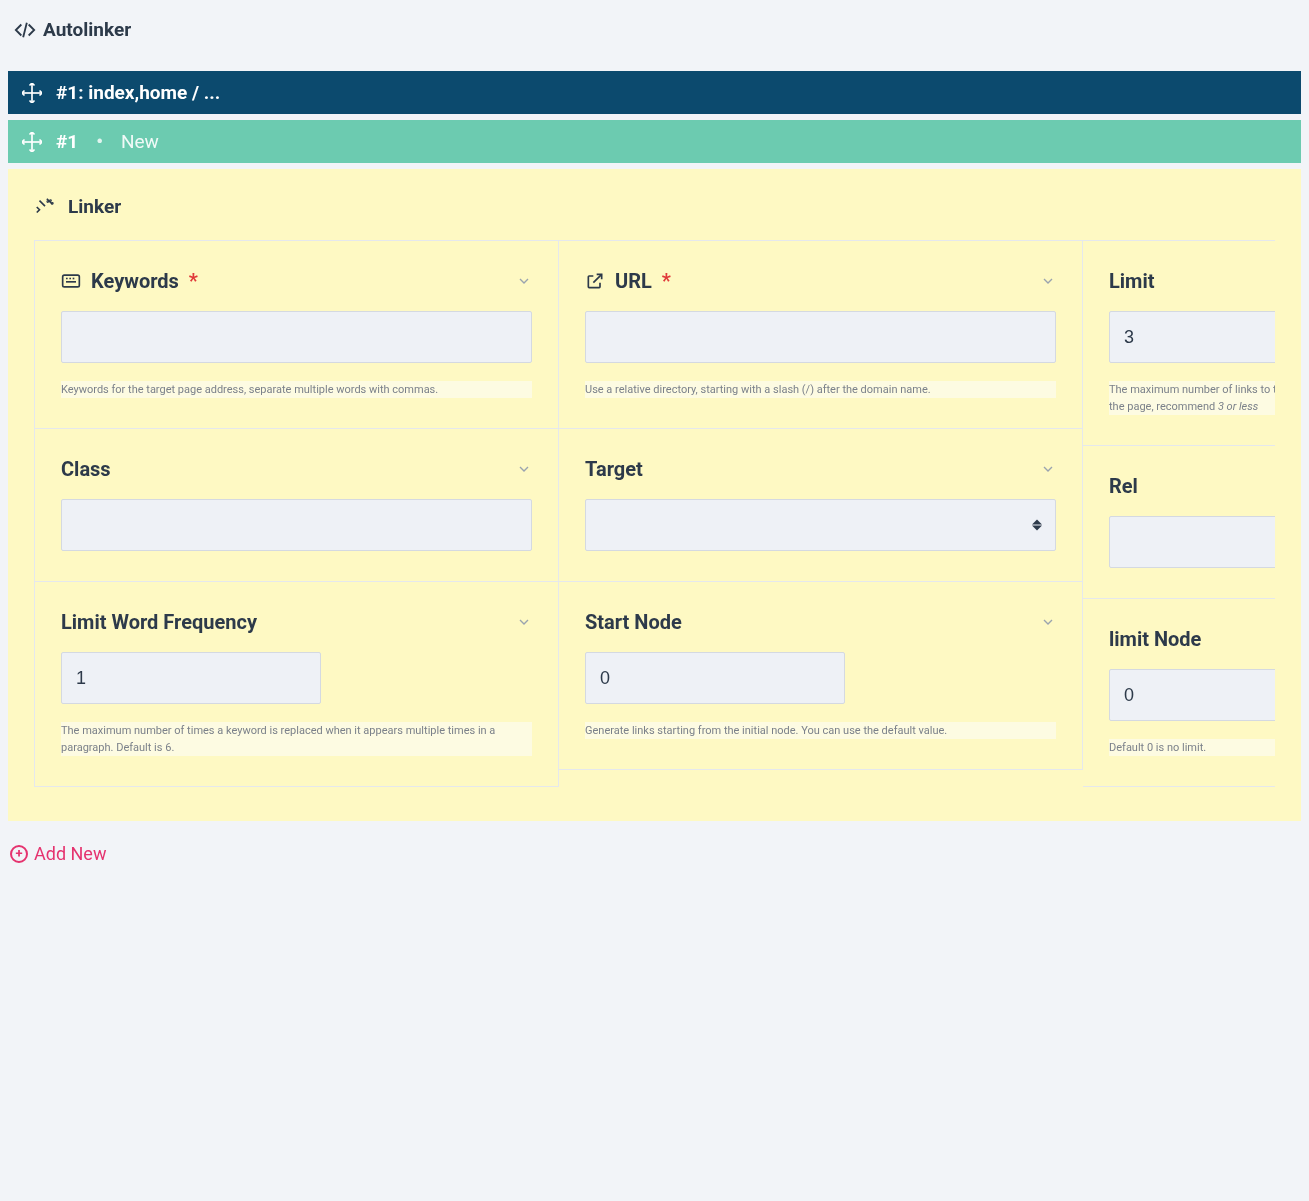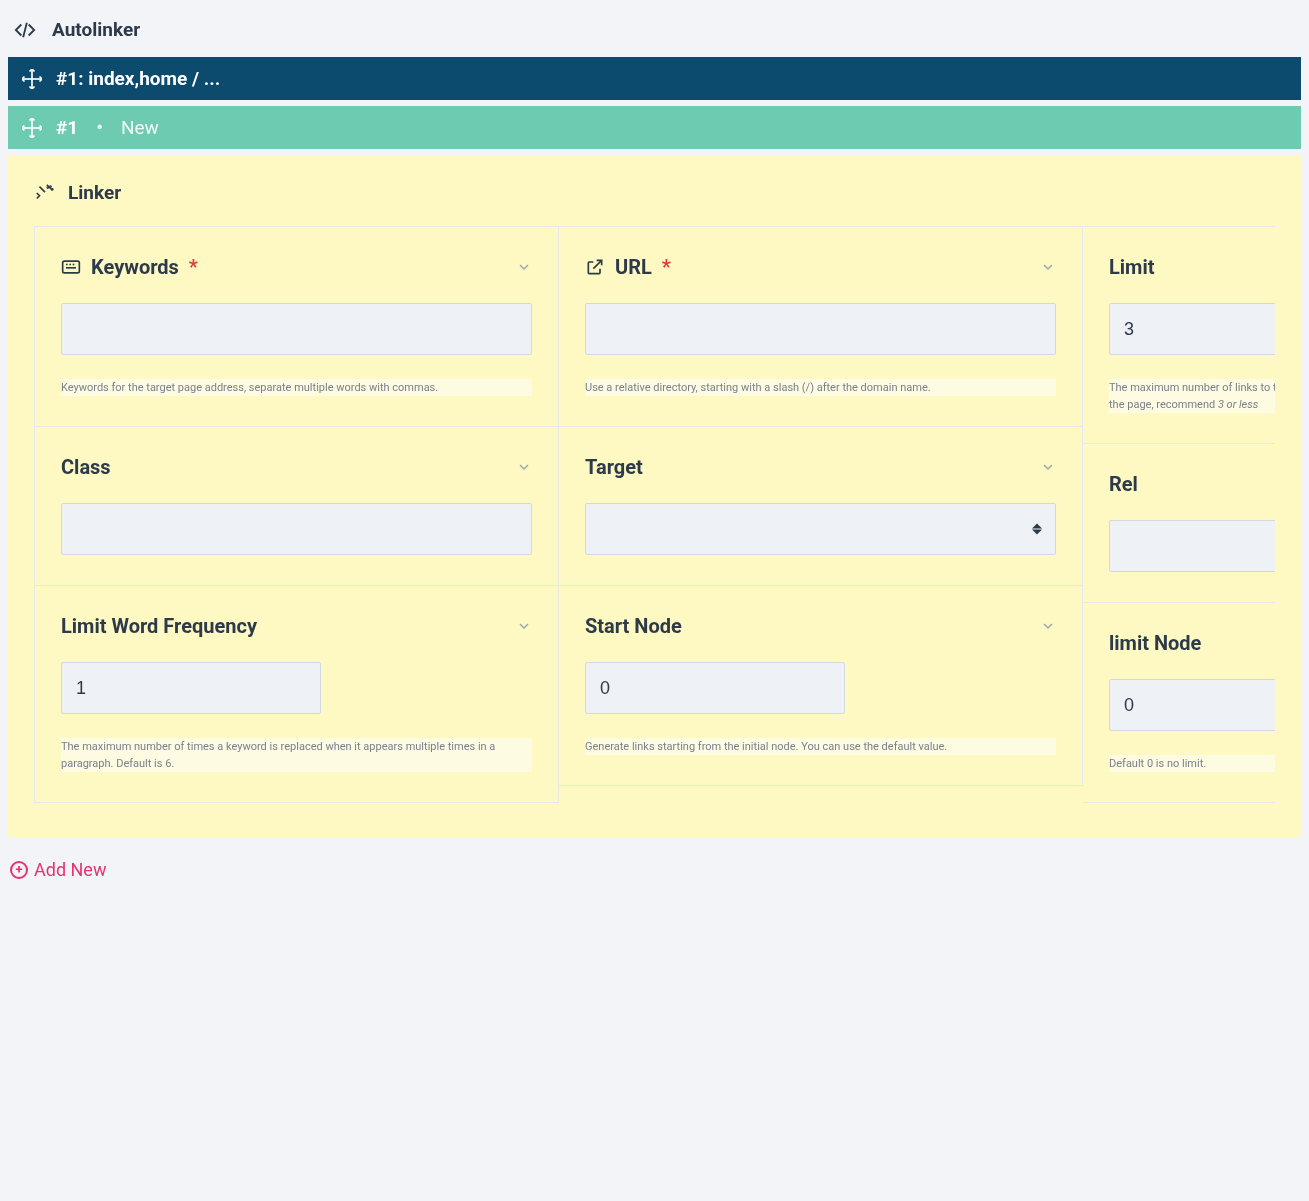--- a/index.html
+++ b/index.html
@@ -9,22 +9,22 @@
     background: #f2f4f8;
     color: #2d3a4a;
     font-size: 16px;
   }
   .page { padding: 8px; }
 
   
   .header {
     display: flex;
     align-items: center;
-    gap: 16px;
-    padding: 10px 6px 16px 6px;
+    gap: 7px;
+    padding: 10px 6px 30px 6px;
     font-weight: 700;
     font-size: 19px;
     color: #2d3a4a;
   }
   .code-icon {
     width: 22px; height: 22px; display: inline-flex; align-items: center; justify-content: center;
   }
   .code-icon svg { width: 22px; height: 22px; stroke: #2d3a4a; stroke-width: 2; fill: none; }
 
   
@@ -66,21 +66,21 @@
     border-top: 1px solid #e5e8ed;
     border-left: 1px solid #e5e8ed;
     overflow: hidden; 
   }
   .col { flex: 0 0 524px; display: flex; flex-direction: column; }
   .col.narrow { flex: 0 0 320px; }
   .cell {
     border-right: 1px solid #e5e8ed;
     border-bottom: 1px solid #e5e8ed;
     padding: 28px 26px 30px 26px;
-    display: flex; flex-direction: column; gap: 24px;
+    display: flex; flex-direction: column; gap: 18px;
     min-height: 100px;
   }
   .cell-head {
     display: flex; align-items: center; justify-content: space-between;
   }
   .cell-label {
     display: flex; align-items: center; gap: 10px;
     font-weight: 700; font-size: 20px; color: #2d3a4a;
   }
   .cell-label .req { color: #e03a3a; font-weight: 700; }

